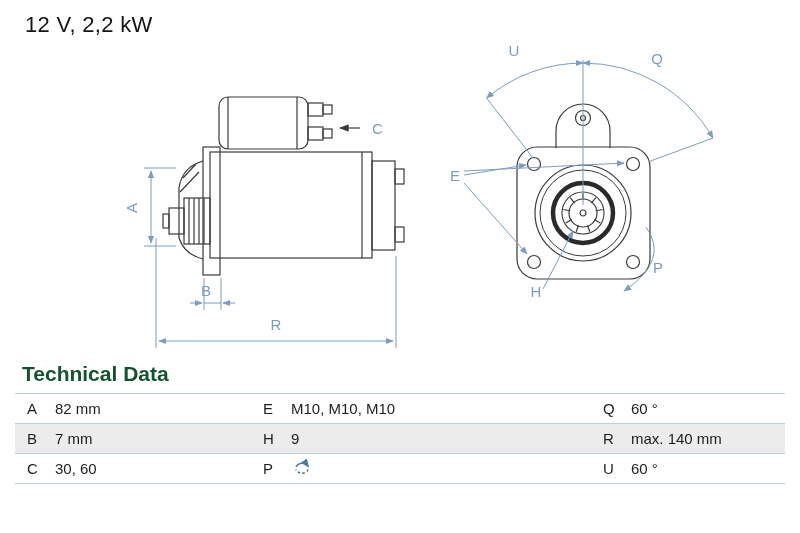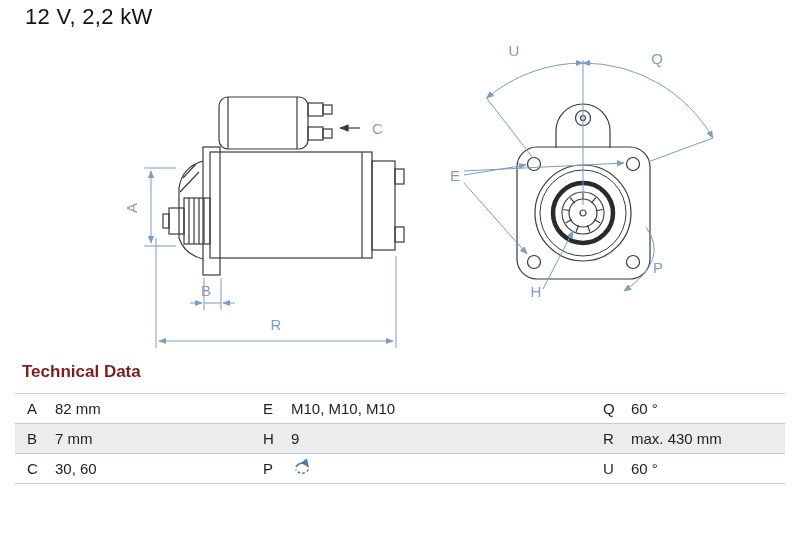--- a/index.html
+++ b/index.html
@@ -1,28 +1,28 @@
 <!DOCTYPE html>
 <html><head>
 <meta charset="utf-8">
 <style>
   html,body{margin:0;padding:0;}
   body{
     width:800px;height:533px;background:#ffffff;position:relative;overflow:hidden;
     font-family:"Liberation Sans", sans-serif;
   }
   .title{
-    position:absolute;left:25px;top:4px;font-size:22px;color:#141414;letter-spacing:.3px;
+    position:absolute;left:25px;top:12px;font-size:22px;color:#141414;letter-spacing:.3px;
   }
   svg.diagram{position:absolute;left:0;top:0;}
   svg.diagram text{
     font-family:"Liberation Sans", sans-serif;font-size:15px;fill:#7d9cc2;stroke:none;
   }
   .tech-heading{
-    position:absolute;left:22px;top:362px;font-size:17px;font-weight:bold;color:#7f1d1d;
+    position:absolute;left:22px;top:362px;font-size:21px;font-weight:bold;color:#14532d;
   }
   table.tech{
     position:absolute;left:15px;top:393px;width:770px;border-collapse:collapse;
     font-size:15px;color:#1e1e1e;border-bottom:1px solid #b9d0e4;
   }
   table.tech tr{height:30px;border-top:1px solid #b9d0e4;}
   table.tech tr.alt{background:#ececec;}
   td.lbl{padding-left:12px;}
   td.val{padding-left:2px;margin-left:29px;}
   .rot-icon{vertical-align:middle;display:inline-block;}
@@ -179,21 +179,21 @@
       <td class="val">M10, M10, M10</td>
       <td class="lbl">Q</td>
       <td class="val">60 °</td>
     </tr>
     <tr class="alt">
       <td class="lbl">B</td>
       <td class="val">7 mm</td>
       <td class="lbl">H</td>
       <td class="val">9</td>
       <td class="lbl">R</td>
-      <td class="val">max. 430 mm</td>
+      <td class="val">max. 140 mm</td>
     </tr>
     <tr>
       <td class="lbl">C</td>
       <td class="val">30, 60</td>
       <td class="lbl">P</td>
       <td class="val">
         <svg class="rot-icon" width="22" height="20" viewBox="0 0 20 20">
           <defs>
             <marker id="arwI" viewBox="0 0 10 10" refX="8" refY="5" markerWidth="5.5" markerHeight="5.5" orient="auto">
               <path d="M0,1 L10,5 L0,9 Z" fill="#4a7aa8"></path>

